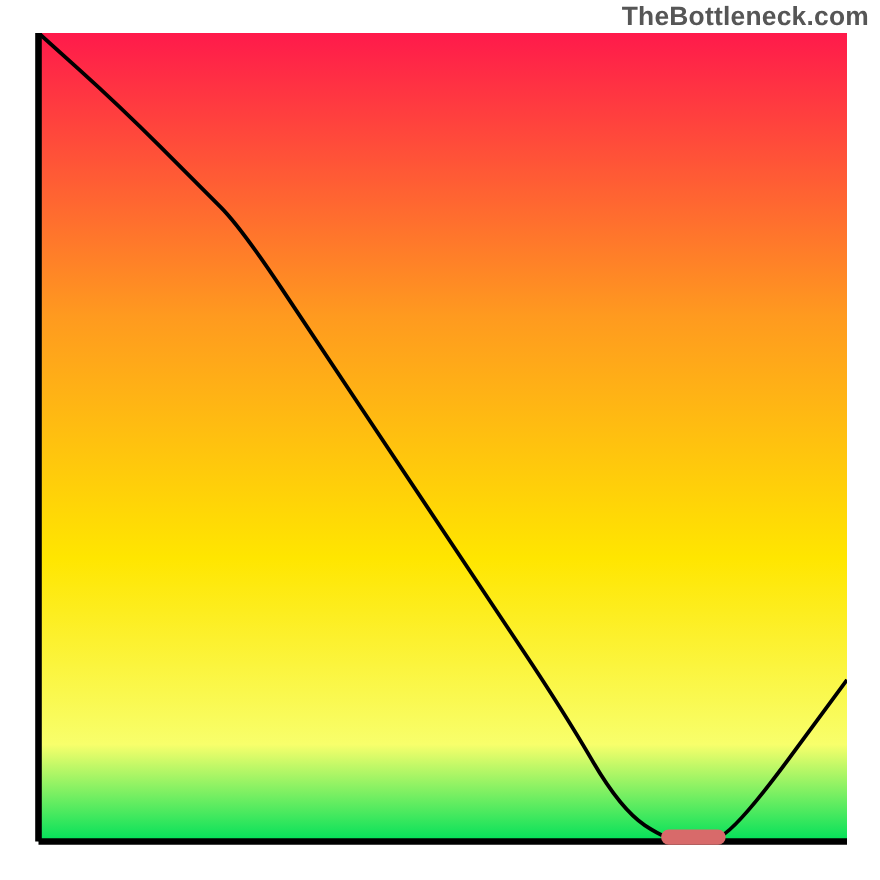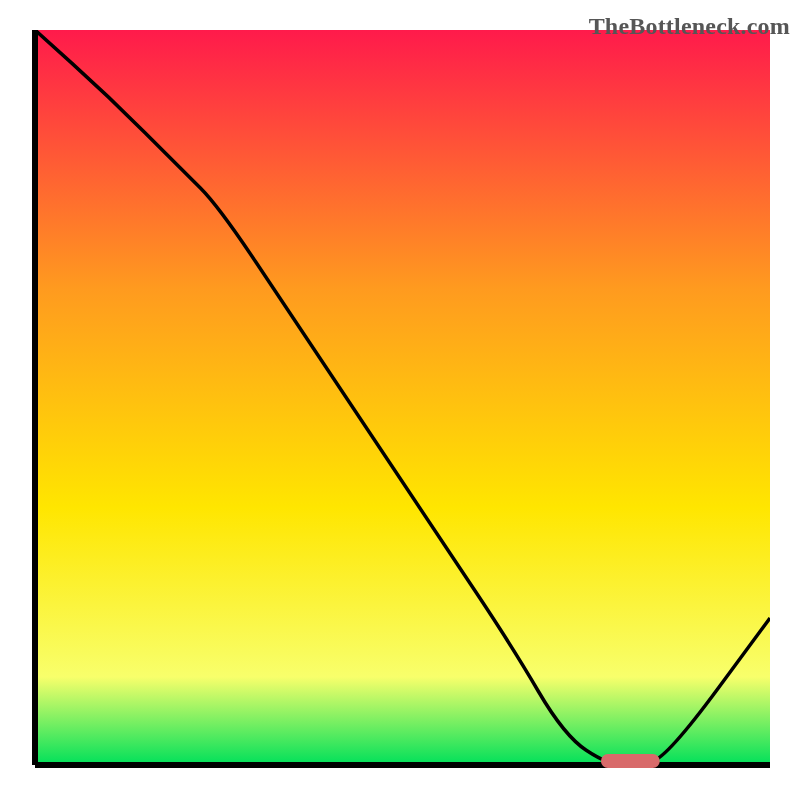--- a/index.html
+++ b/index.html
@@ -10,28 +10,27 @@
     background: #ffffff;
     font-family: Arial, Helvetica, sans-serif;
   }
   .frame {
     position: relative;
     width: 800px;
     height: 800px;
   }
   .watermark {
     position: absolute;
-    top: 13px;
+    top: 2px;
     right: 10px;
     font-size: 24px;
     font-weight: 600;
     color: #565656;
     letter-spacing: 0.2px;
     z-index: 10;
-    font-family: Liberation Serif, serif;
   }
   svg.plot {
     position: absolute;
     top: 30px;
     left: 30px;
     width: 740px;
     height: 740px;
     display: block;
   }
 </style>

